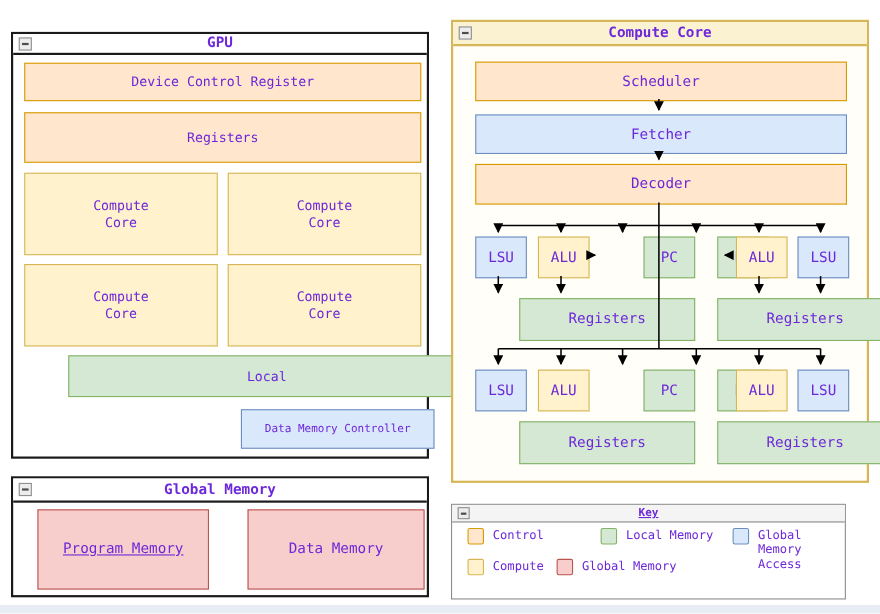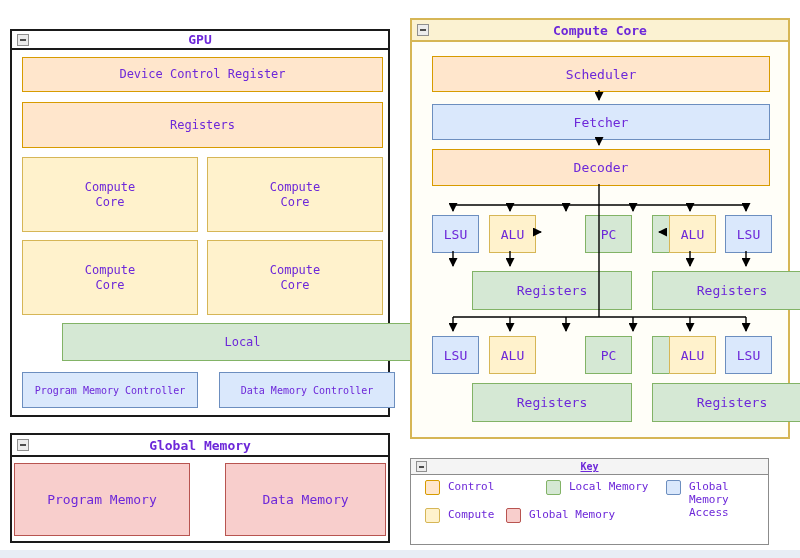--- a/index.html
+++ b/index.html
@@ -47,30 +47,29 @@
     <div class="node control" style="left:10px;top:71px;width:361px;height:46px;">Registers</div>
     <div class="node compute" style="left:10px;top:126px;width:176px;height:75px;">Compute
 Core</div>
     <div class="node compute" style="left:195px;top:126px;width:176px;height:75px;">Compute
 Core</div>
     <div class="node compute" style="left:10px;top:209px;width:176px;height:75px;">Compute
 Core</div>
     <div class="node compute" style="left:195px;top:209px;width:176px;height:75px;">Compute
 Core</div>
     <div class="node local" style="left:10px;top:292px;width:361px;height:38px;">Local</div>
-    <div class="node gma fs10" style="left:10px;top:341px;width:176px;height:36px;">Program Memory Controller</div>
     <div class="node gma fs10" style="left:207px;top:341px;width:176px;height:36px;">Data Memory Controller</div>
   </section>
 
   <section class="win win-dark" style="left:10px;top:433px;width:380px;height:110px;">
     <div class="titlebar titlebar-dark" style="height:22px;">
       <span class="collapse" style="top:4px;"></span>
       <span>Global Memory</span>
     </div>
-    <div class="node gmem fs13" style="left:2px;top:28px;width:176px;height:73px;">Program Memory</div>
+    <div class="node gmem fs13" style="left:22px;top:28px;width:156px;height:73px;text-decoration:underline;">Program Memory</div>
     <div class="node gmem fs13" style="left:213px;top:28px;width:161px;height:73px;">Data Memory</div>
   </section>
 
   <section class="win win-yellow" style="left:410px;top:18px;width:380px;height:421px;">
     <div class="titlebar titlebar-yellow" style="height:22px;">
       <span class="collapse" style="top:4px;"></span>
       <span>Compute Core</span>
     </div>
     <div class="node control fs13" style="left:20px;top:36px;width:338px;height:36px;">Scheduler</div>
     <div class="node gma fs13" style="left:20px;top:84px;width:338px;height:36px;">Fetcher</div>

